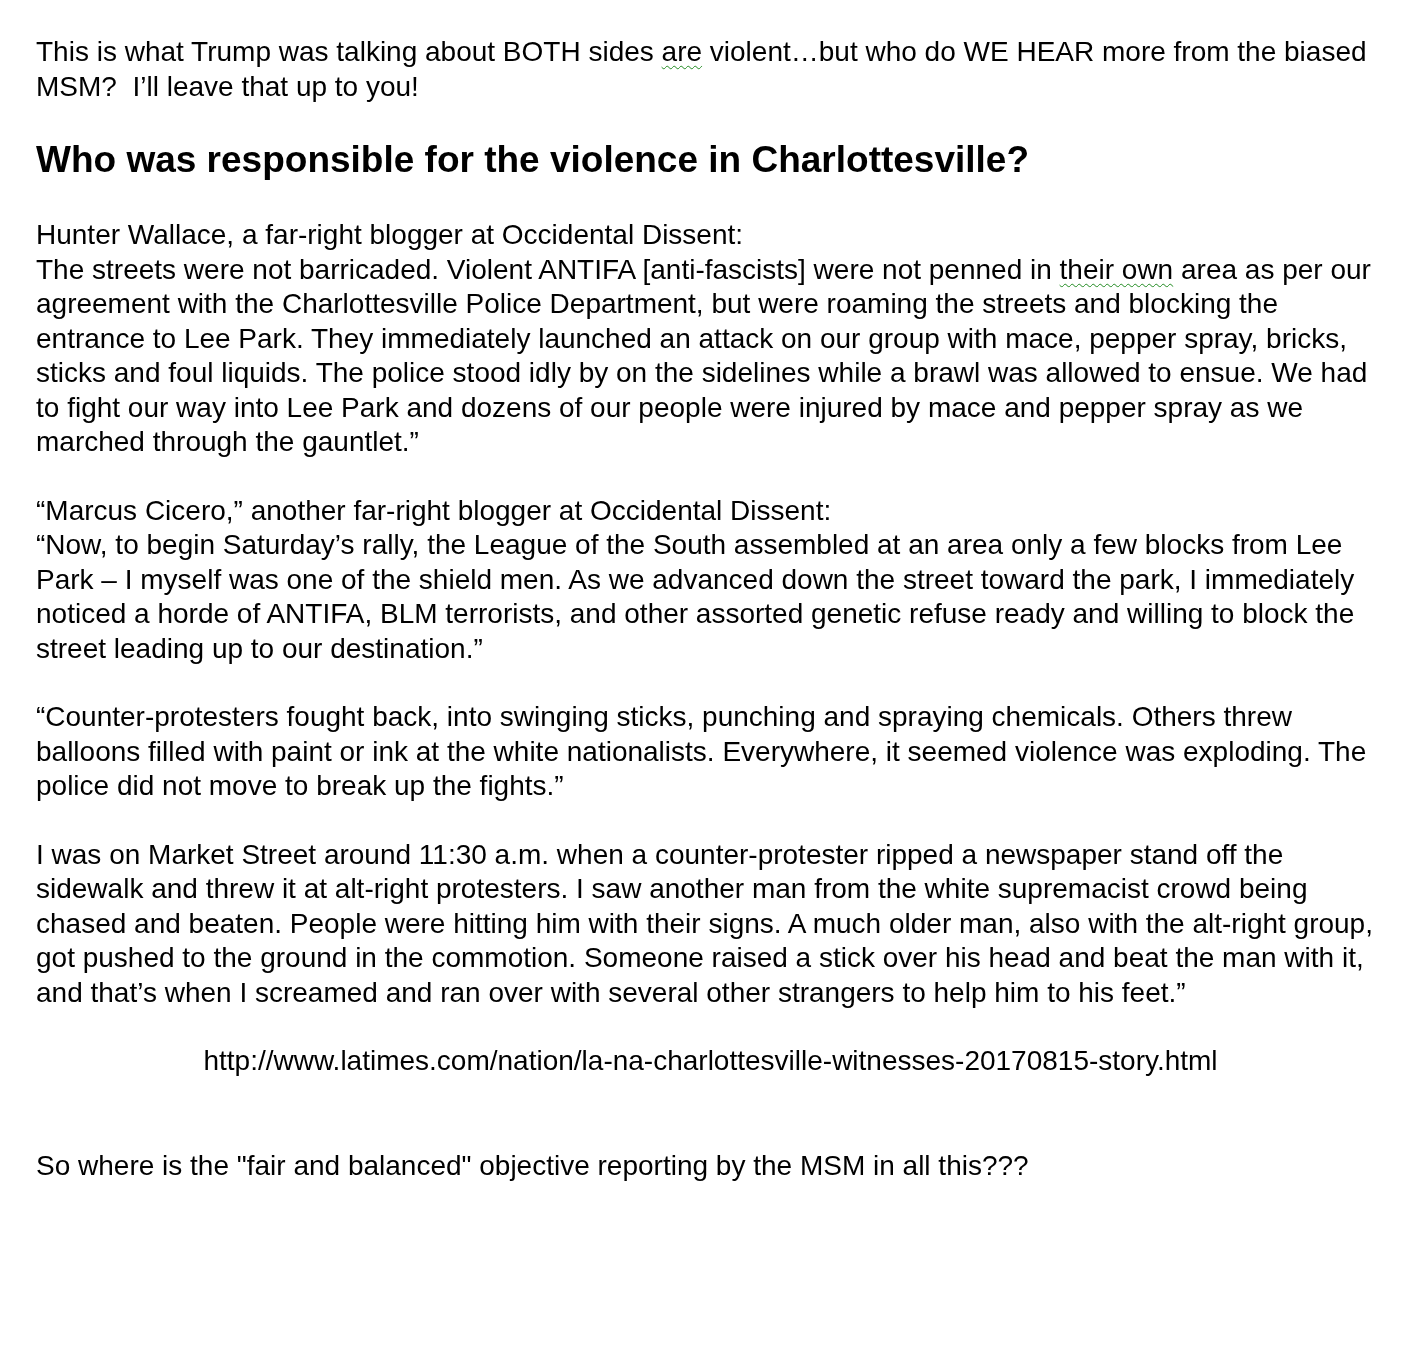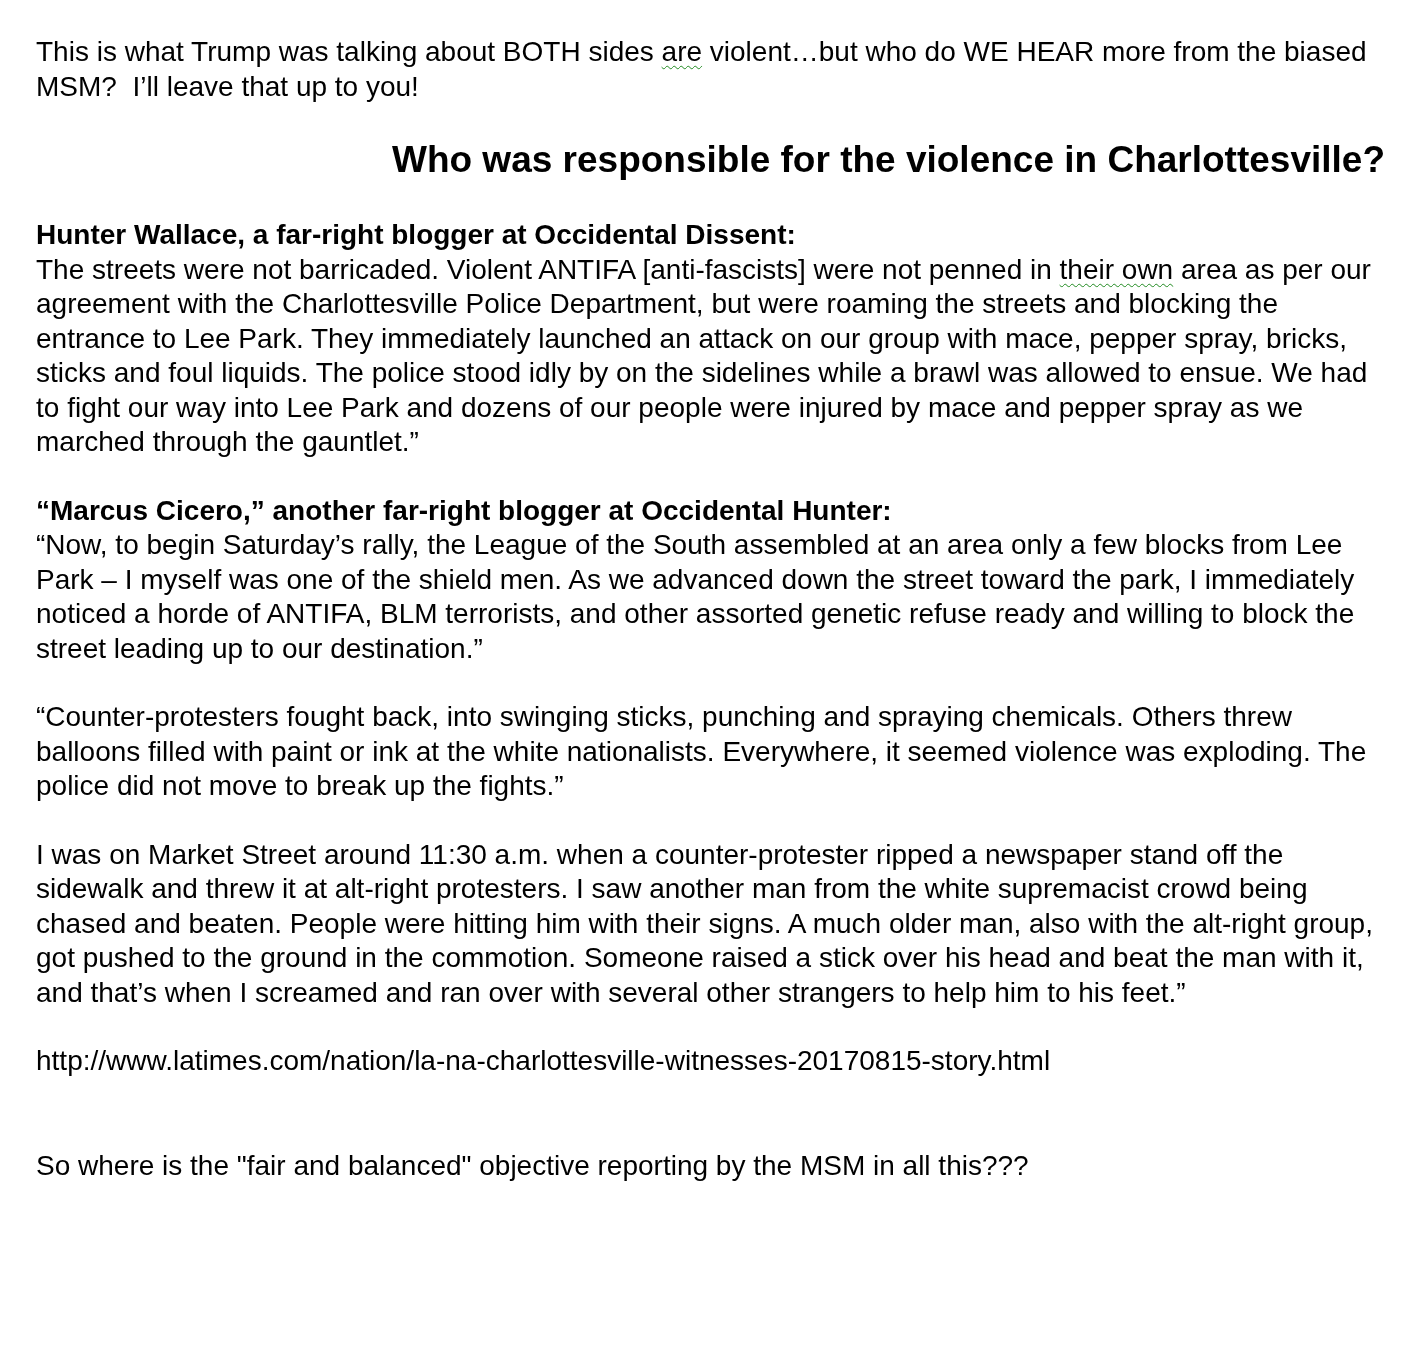--- a/index.html
+++ b/index.html
@@ -14,54 +14,54 @@
     font-size: 28px;
     line-height: 34.5px;
     padding: 35px 35px 20px 36px;
   }
   p { margin: 0; white-space: pre-wrap; }
   .heading {
     margin: 32px 0 0 0;
     font-size: 37px;
     line-height: 48px;
     font-weight: bold;
-    text-align: right;
+    text-align: left;
     white-space: normal;
   }
   .heading-line { display: block; }
   .section { margin-top: 34px; }
-  .section-header { font-weight: bold; }
+  .section-header { font-weight: normal; }
   .squiggle {
     text-decoration: underline;
     text-decoration-style: wavy;
     text-decoration-color: var(--squiggle);
     text-decoration-thickness: 1px;
     text-underline-offset: 4px;
   }
-  .url-line { margin-top: 34px; }
+  .url-line { margin-top: 34px; text-align: center; }
   .closing-line { margin-top: 70px; }
 </style>
 </head>
 <body>
 
 <div class="page">
 
   <p class="intro"><span>This is what Trump was talking about BOTH sides </span><span class="squiggle">are</span><span> violent…but who do WE HEAR more from the biased MSM?  I’ll leave that up to you!</span></p>
 
   <h1 class="heading">
     <span class="heading-line">Who was responsible for the violence in Charlottesville?</span>
   </h1>
 
   <div class="section">
     <p class="section-header">Hunter Wallace, a far-right blogger at Occidental Dissent:</p>
     <p class="section-body"><span>The streets were not barricaded. Violent ANTIFA [anti-fascists] were not penned in </span><span class="squiggle">their own</span><span> area as per our agreement with the Charlottesville Police Department, but were roaming the streets and blocking the entrance to Lee Park. They immediately launched an attack on our group with mace, pepper spray, bricks, sticks and foul liquids. The police stood idly by on the sidelines while a brawl was allowed to ensue. We had to fight our way into Lee Park and dozens of our people were injured by mace and pepper spray as we marched through the gauntlet.”</span></p>
   </div>
 
   <div class="section">
-    <p class="section-header">“Marcus Cicero,” another far-right blogger at Occidental Hunter:</p>
+    <p class="section-header">“Marcus Cicero,” another far-right blogger at Occidental Dissent:</p>
     <p class="section-body">“Now, to begin Saturday’s rally, the League of the South assembled at an area only a few blocks from Lee Park – I myself was one of the shield men. As we advanced down the street toward the park, I immediately noticed a horde of ANTIFA, BLM terrorists, and other assorted genetic refuse ready and willing to block the street leading up to our destination.”</p>
   </div>
 
   <div class="section">
     <p class="section-body">“Counter-protesters fought back, into swinging sticks, punching and spraying chemicals. Others threw balloons filled with paint or ink at the white nationalists. Everywhere, it seemed violence was exploding. The police did not move to break up the fights.”</p>
   </div>
 
   <div class="section">
     <p class="section-body">I was on Market Street around 11:30 a.m. when a counter-protester ripped a newspaper stand off the sidewalk and threw it at alt-right protesters. I saw another man from the white supremacist crowd being chased and beaten. People were hitting him with their signs. A much older man, also with the alt-right group, got pushed to the ground in the commotion. Someone raised a stick over his head and beat the man with it, and that’s when I screamed and ran over with several other strangers to help him to his feet.”</p>
   </div>

